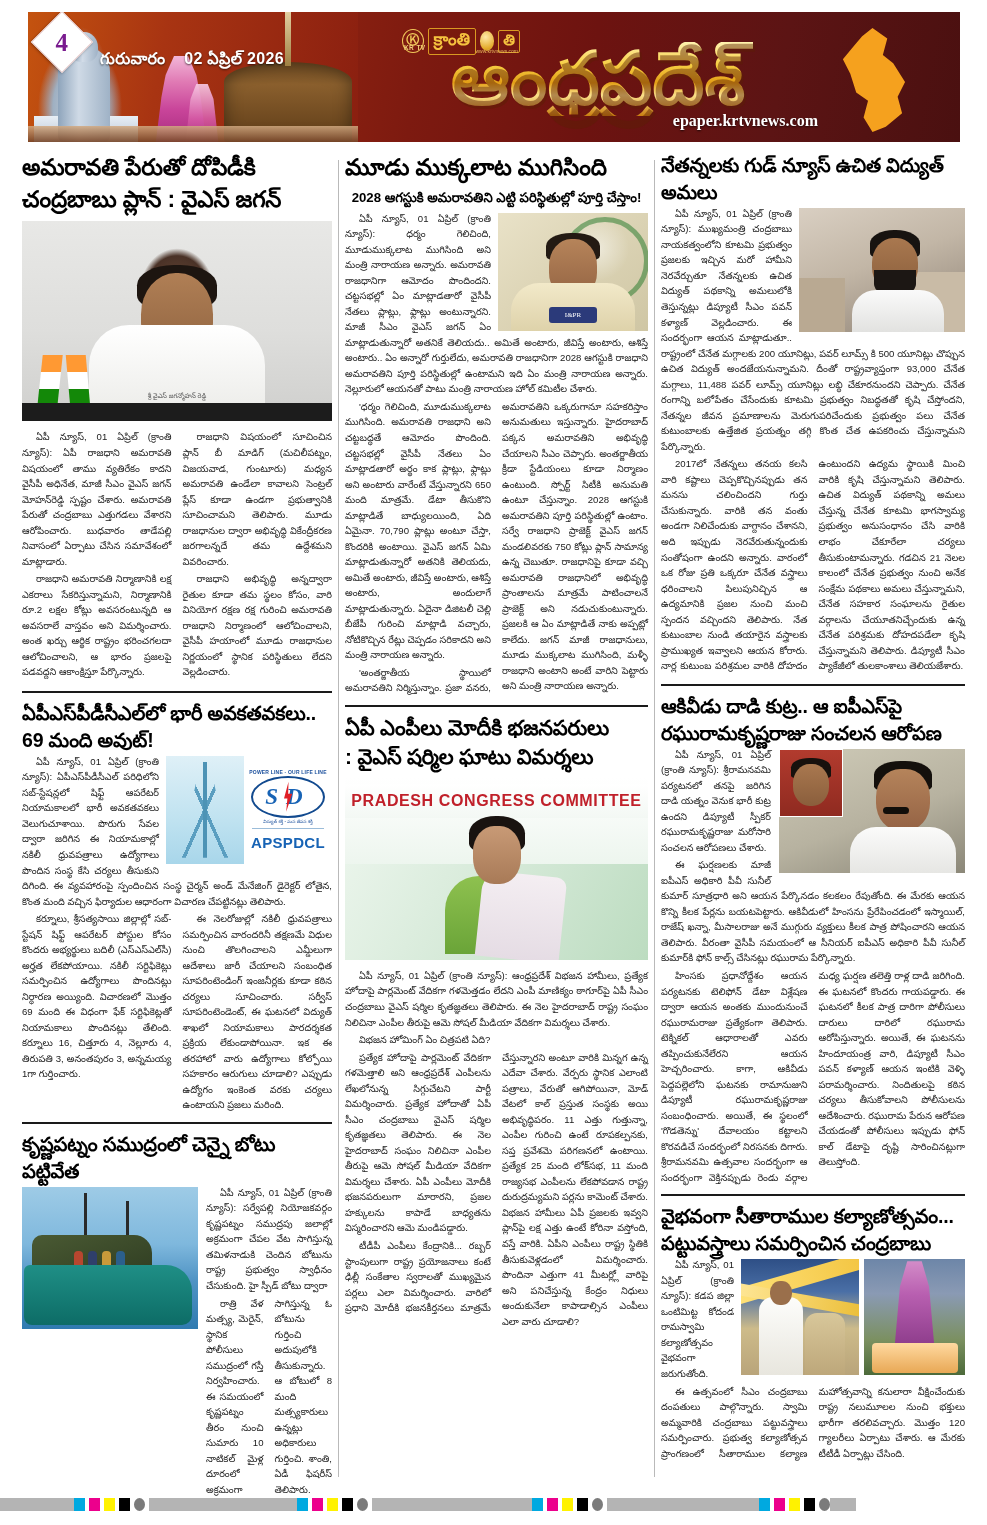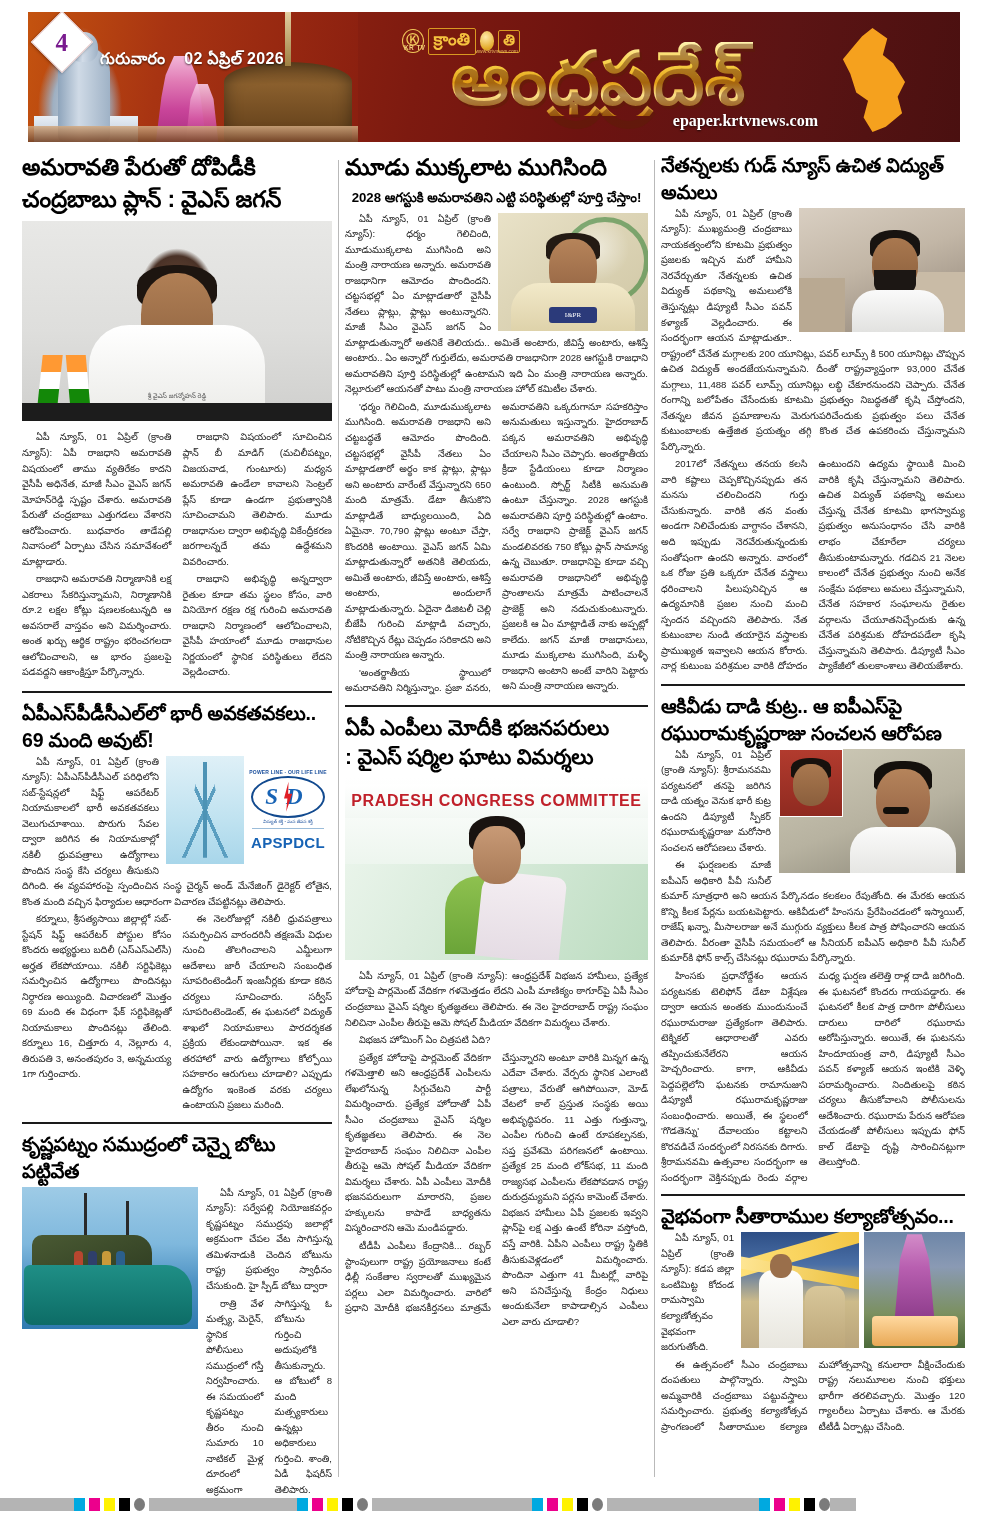--- a/index.html
+++ b/index.html
@@ -539,21 +539,21 @@
         <div class="face"></div>
         <div class="shirt"></div>
         <div class="flagA"></div>
         <div class="flagB"></div>
         <div class="cap">శ్రీ వైఎస్ జగన్మోహన్ రెడ్డి</div>
         <div class="desk"></div>
       </div>
 
       <div class="body twocol">
         <p>ఏపీ న్యూస్, 01 ఏప్రిల్ (క్రాంతి న్యూస్): ఏపీ రాజధాని అమరావతి విషయంలో తాము వ్యతిరేకం కాదని వైసీపీ అధినేత, మాజీ సీఎం వైఎస్ జగన్ మోహన్‌రెడ్డి స్పష్టం చేశారు. అమరావతి పేరుతో చంద్రబాబు ఎత్తుగడలు వేశారని ఆరోపించారు. బుధవారం తాడేపల్లి నివాసంలో ఏర్పాటు చేసిన సమావేశంలో మాట్లాడారు.</p>
-        <p>రాజధాని అమరావతి నిర్మాణానికి లక్ష ఎకరాలు సేకరిస్తున్నామని, నిర్మాణానికి రూ.2 లక్షల కోట్లు షణలకంటున్నది ఆ అవసరాలే వాస్తవం అని విమర్శించారు. అంత ఖర్చు ఆర్థిక రాష్ట్రం భరించగలదా ఆలోచించాలని, ఆ భారం ప్రజలపై పడవద్దని ఆకాంక్షిస్తూ పేర్కొన్నారు.</p>
+        <p>రాజధాని అమరావతి నిర్మాణానికి లక్ష ఎకరాలు సేకరిస్తున్నామని, నిర్మాణానికి రూ.2 లక్షల కోట్లు అవసరంటున్నది ఆ అవసరాలే వాస్తవం అని విమర్శించారు. అంత ఖర్చు ఆర్థిక రాష్ట్రం భరించగలదా ఆలోచించాలని, ఆ భారం ప్రజలపై పడవద్దని ఆకాంక్షిస్తూ పేర్కొన్నారు.</p>
         <p>రాజధాని విషయంలో సూచించిన ప్లాన్ బీ మాడిగ్ (మచిలీపట్నం, విజయవాడ, గుంటూరు) మధ్యన అమరావతి ఉండేలా కావాలని సెంట్రల్ ప్లేస్ కూడా ఉండగా ప్రభుత్వానికి సూచించామని తెలిపారు. మూడు రాజధానుల ద్వారా అభివృద్ధి వికేంద్రీకరణ జరగాలన్నదే తమ ఉద్దేశమని వివరించారు.</p>
         <p>రాజధాని అభివృద్ధి అన్నద్వారా రైతుల కూడా తమ స్థలం కోసం, వారి వినియోగ రక్షణ రక్ష గురించి అమరావతి రాజధాని నిర్మాణంలో ఆలోచించాలని, వైసీపీ హయాంలో మూడు రాజధానుల నిర్ణయంలో స్థానిక పరిస్థితులు లేదని వెల్లడించారు.</p>
       </div>
     </div>
 
     <div class="hr-thick"></div>
 
     <div>
       <div class="headline h-md">ఏపీఎస్‌పీడీసీఎల్‌లో భారీ అవకతవకలు..</div>
       <div class="headline h-md">69 మంది అవుట్!</div>
@@ -702,20 +702,21 @@
       </div>
       <div class="body twocol">
         <p>హింసకు ప్రధానోద్దేశం ఆయన పర్యటనకు టెలిఫోన్ డేటా విశ్లేషణ ద్వారా ఆయన అంతకు ముందునుంచే రఘురామరాజు ప్రత్యేకంగా తెలిపారు. టెక్నికల్ ఆధారాలతో ఎవరు తప్పించుకునేలేరని ఆయన హెచ్చరించారు. కాగా, ఆకివీడు పెద్దపల్లెలోని ఘటనకు రామానుజుని డిప్యూటీ రఘురామకృష్ణరాజు సంబంధించారు. అయితే, ఈ స్థలంలో 'గొడతెన్ను' దేవాలయం కట్టాలని కొరవడిచే సందర్భంలో నిరసనకు దిగారు. శ్రీరామనవమి ఉత్సవాల సందర్భంగా ఆ సందర్భంగా వెక్తినప్పుడు రెండు వర్గాల మధ్య ఘర్షణ తలెత్తి రాళ్ల దాడి జరిగింది. ఈ ఘటనలో కొందరు గాయపడ్డారు. ఈ ఘటనలో కీలక పాత్ర దారిగా పోలీసులు దారులు దారిలో రఘురామ ఆరోపిస్తున్నారు. అయితే, ఈ ఘటనను హిందూయంత్ర వారి, డిప్యూటీ సీఎం పవన్ కళ్యాణ్ ఆయన ఇంటికి వెళ్ళి పరామర్శించారు. నిందితులపై కఠిన చర్యలు తీసుకోవాలని పోలీసులను ఆదేశించారు. రఘురామ పేరున ఆరోపణ చేయడంతో పోలీసులు ఇప్పుడు ఫోన్ కాల్ డేటాపై దృష్టి సారించినట్లుగా తెలుస్తోంది.</p>
       </div>
     </div>
 
     <div class="hr-thick"></div>
 
     <div>
       <div class="headline h-md">వైభవంగా సీతారాముల కల్యాణోత్సవం...</div>
+      <div class="headline h-md">పట్టువస్త్రాలు సమర్పించిన చంద్రబాబు</div>
 
       <div class="ph-temple-pair">
         <div class="ph-temple-a">
           <div class="ribbon"></div>
           <div class="ribbon2"></div>
           <div class="man"></div>
           <div class="lady"></div>
         </div>
         <div class="ph-temple-b">
           <div class="tower"></div>

